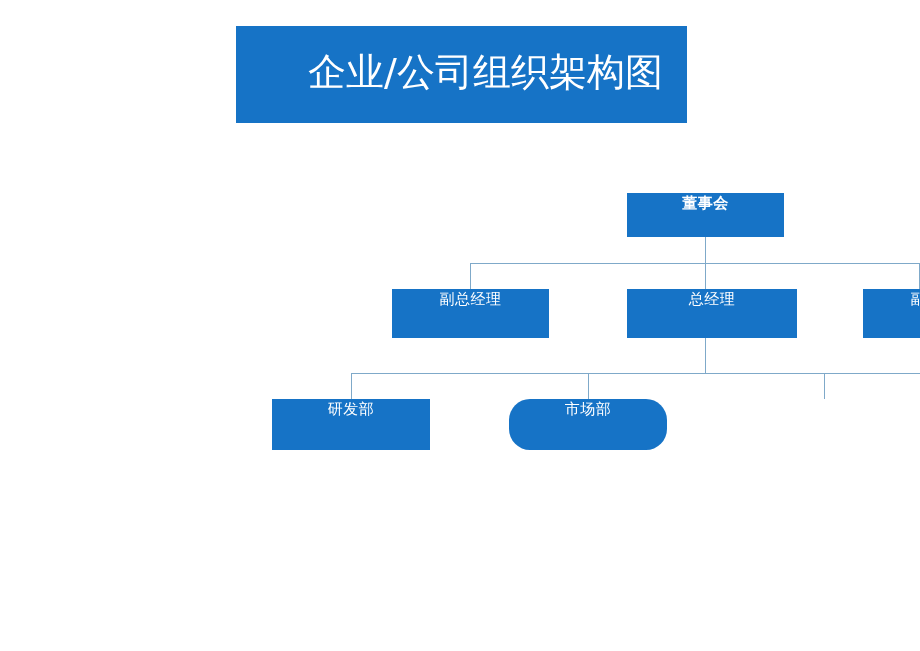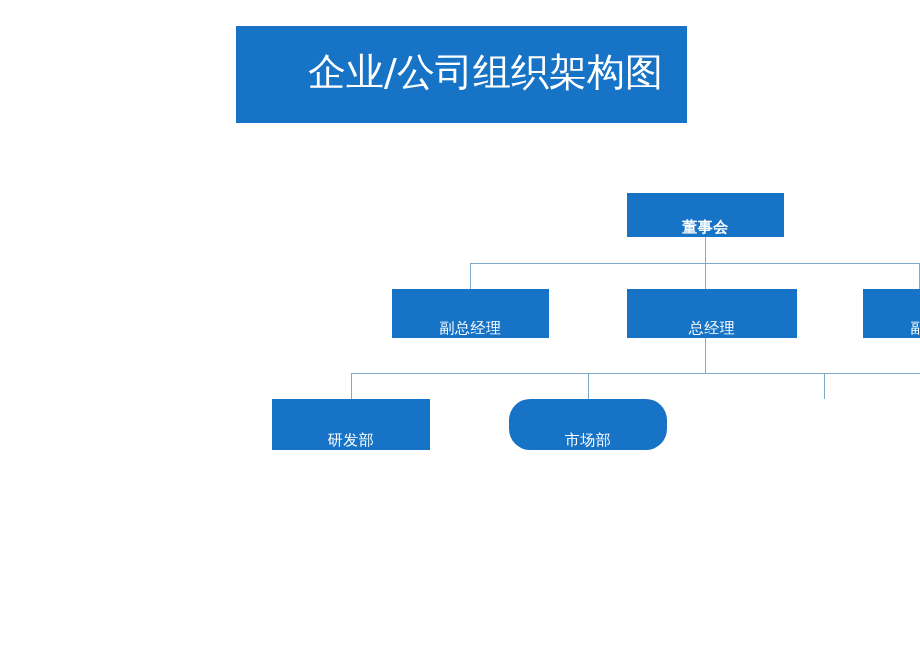--- a/index.html
+++ b/index.html
@@ -67,21 +67,21 @@
   }
   .conn-h { height: 1px; }
   .conn-v { width: 1px; }
 
   
   .node {
     position: absolute;
     background: #1673C6;
     color: #ffffff;
     display: flex;
-    align-items: flex-end;
+    align-items: flex-start;
     justify-content: center;
     box-sizing: border-box;
     font-size: 15px;
     line-height: 20px;
     white-space: nowrap;
     letter-spacing: 0.5px;
   }
   .node.level-1 {
     font-weight: bold;
     font-size: 15px;

